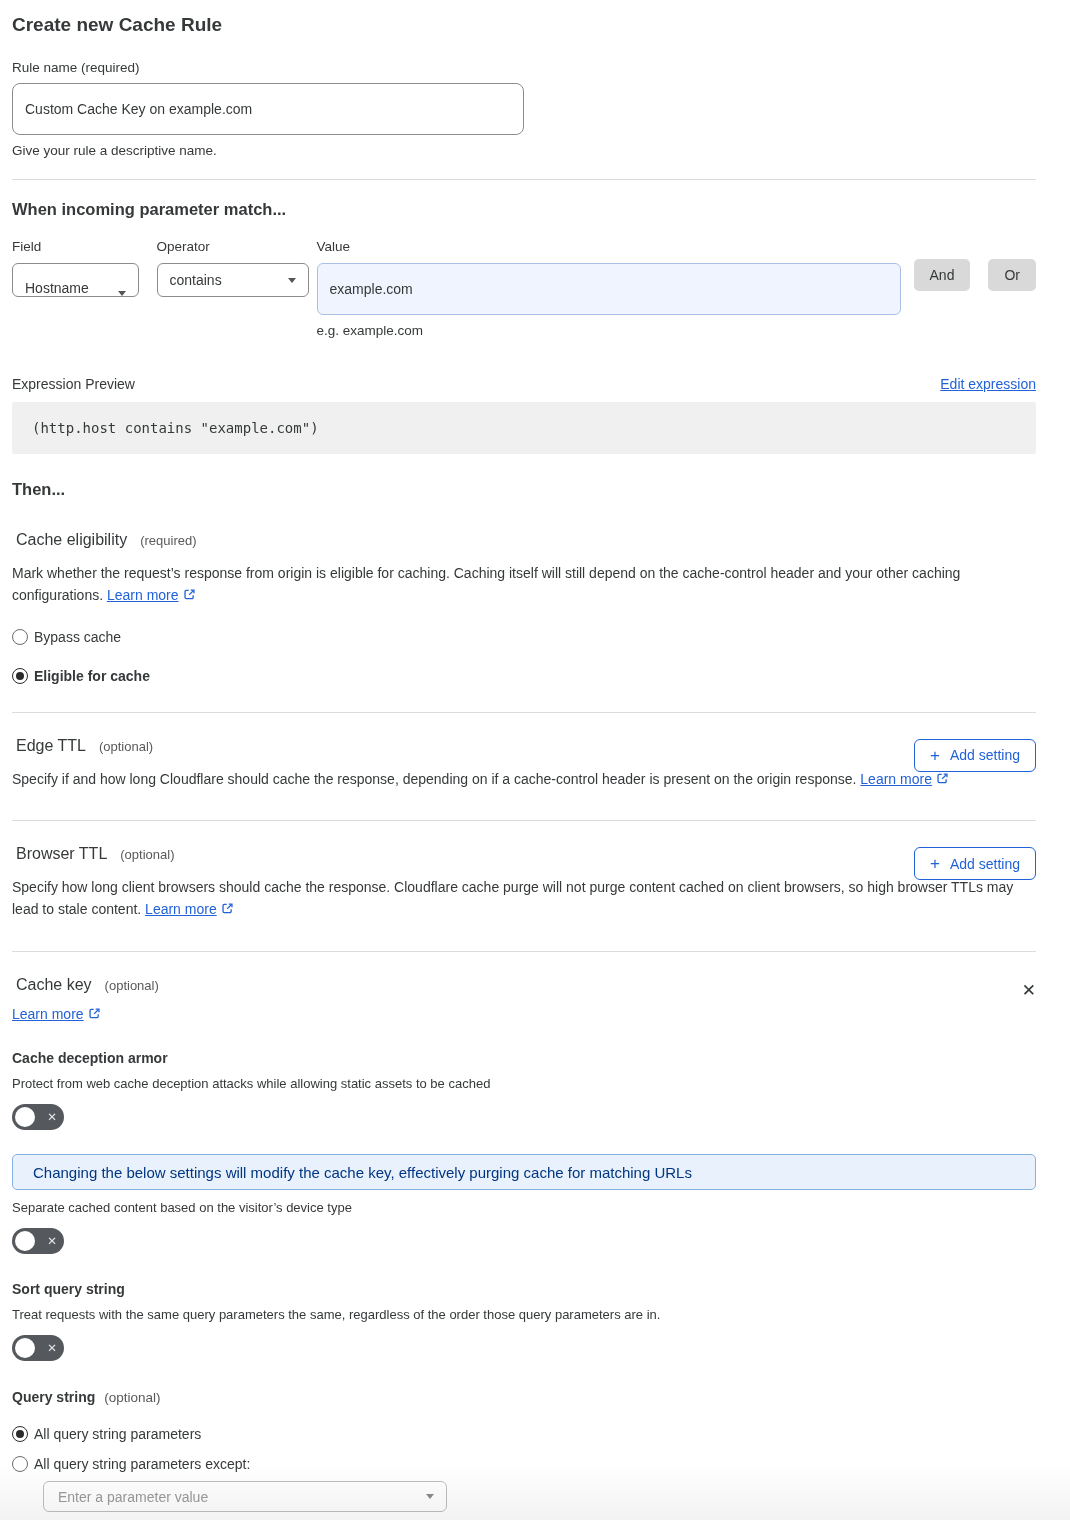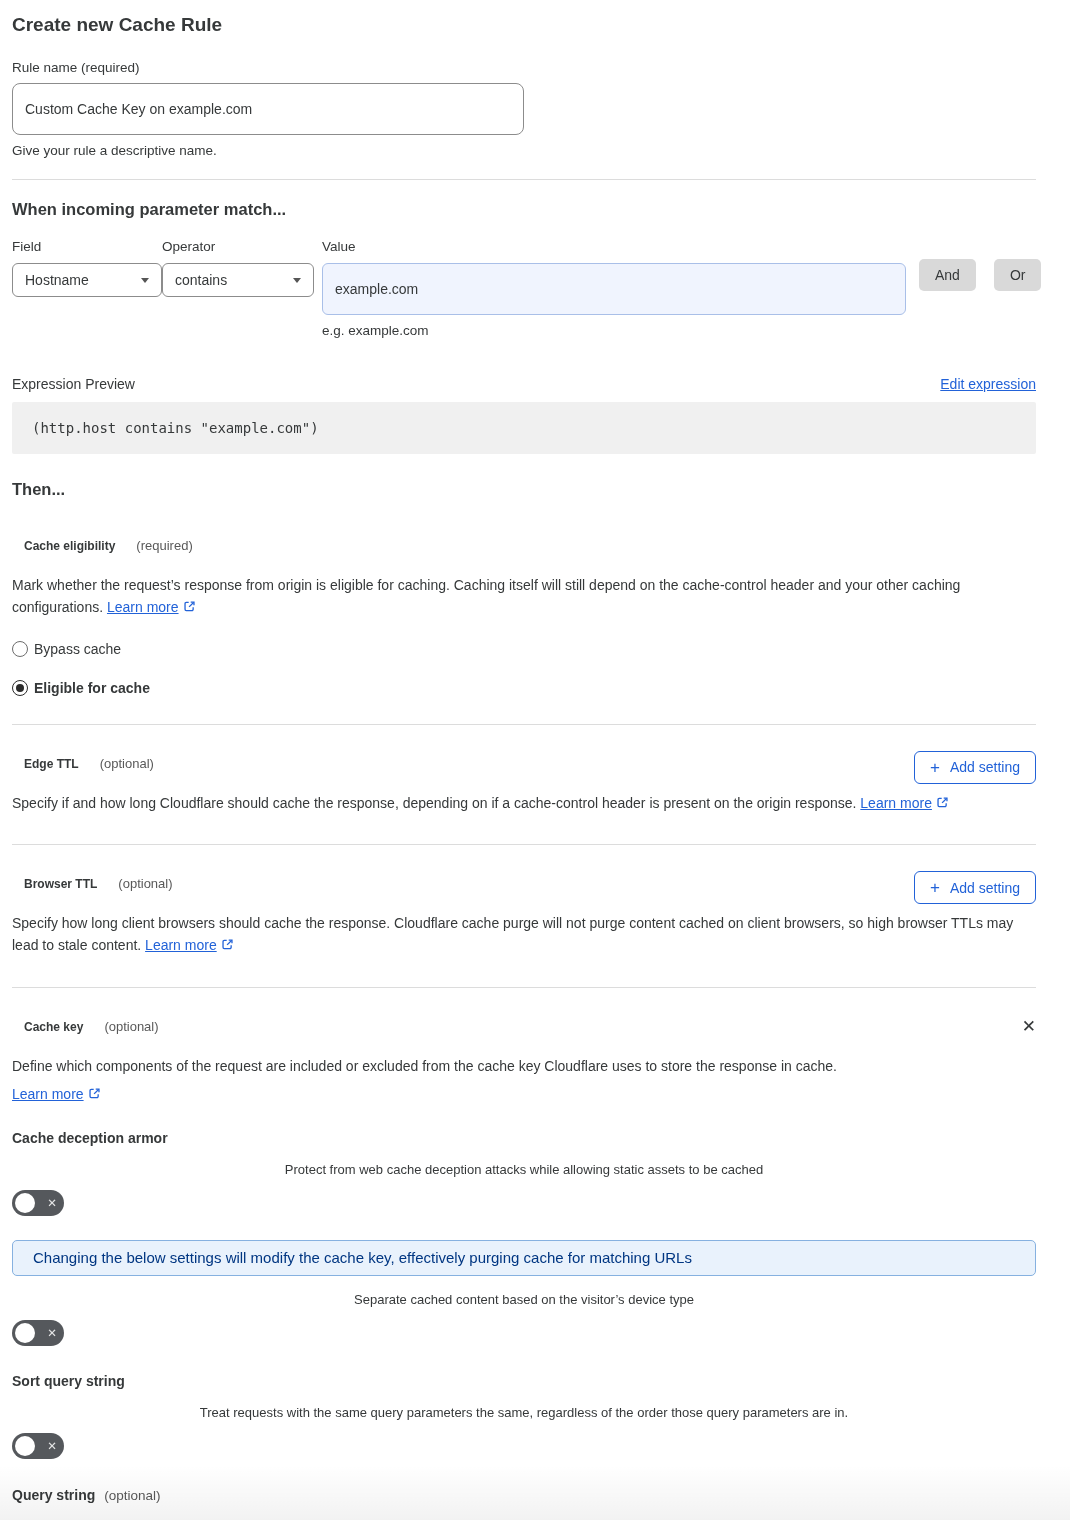--- a/index.html
+++ b/index.html
@@ -20,21 +20,21 @@
   .help { font-size:13.5px; margin-top:8px; }
   hr.divider { border:none; border-top:1px solid #dcdcdc; margin:21px 0 20px; }
 
   h2 { font-size:16.5px; font-weight:700; margin:0; }
   .match-row { display:flex; align-items:flex-start; margin-top:20px; }
   .col .small-label { margin-bottom:9px; }
   .select {
     height:34px; border:1px solid #8c8c8c; border-radius:6px; background:#fff; cursor:pointer;
     display:flex; align-items:center; justify-content:space-between; padding:0 12px; font-size:14px;
   }
-  .field-select { width:150px; }
+  .field-select { width:127px;align-items:flex-end; }
   .operator-select { width:152px; margin-left:0; }
   .caret { width:0; height:0; border-left:4.5px solid transparent; border-right:4.5px solid transparent; border-top:5.5px solid #555; }
   .gap8 { width:8px; flex:none; }
   .value-col { flex:none; }
   .value-input { width:584px; background:var(--value_bg); border:1px solid var(--value_border); border-radius:6px; }
   .hint { font-size:13.5px; margin-top:8px; }
   .gray-btn {
     height:32px; padding:0 16px; margin-top:20px; background:var(--btn_gray_bg); border:none; border-radius:5px;
     font-family:"Liberation Sans", sans-serif; font-size:14px; color:#36393a; cursor:pointer;
   }
@@ -44,21 +44,21 @@
   .expr-label { font-size:14px; }
   a.link { color:var(--link); text-decoration:underline; cursor:pointer; font-size:14px; }
   a.link .ext { margin-left:4px; vertical-align:-1px; }
   .code {
     background:var(--code_bg); margin:10px 0 0; padding:18px 20px; border-radius:2px;
     font-family:"DejaVu Sans Mono", monospace; font-size:14px; color:#36393a; white-space:pre;
   }
 
   .then-h { margin-top:26px; }
   .section-title-row { display:flex; align-items:baseline; gap:9px; }
-  h3 { font-size:12px; font-weight:700; margin:12px; }
+  h3 { font-size:16px; font-weight:400; margin:4px; }
   .qualifier { font-size:13px; color:#595959; }
   p.desc { font-size:14px; line-height:1.56; margin:10px 0 0; max-width:1010px; }
   .desc-narrow { max-width:845px; }
 
   .radio-row { display:flex; align-items:center; gap:6px; margin-top:22px; cursor:pointer; }
   .radio { width:16px; height:16px; flex:none; border:1.5px solid #6d6d6d; border-radius:50%; background:#fff; position:relative; }
   .radio.checked { border-color:#2b2b2b; }
   .radio.checked::after { content:''; position:absolute; inset:3px; background:#2b2b2b; border-radius:50%; }
   .radio-label { font-size:14px; }
   .radio-label.bold { font-weight:700; }
@@ -66,21 +66,21 @@
   .setting-section { position:relative; }
   .add-btn {
     position:absolute; top:6px; right:0; display:flex; align-items:center; gap:10px;
     height:33px; padding:0 15px; background:#fff; border:1px solid var(--link); border-radius:6px;
     color:var(--link); font-family:"Liberation Sans", sans-serif; font-size:14px; cursor:pointer;
   }
   .plus { font-size:17px; line-height:1; font-weight:400; }
   .close-btn { position:absolute; top:10px; right:0; background:none; border:none; font-size:17px; color:#36393a; cursor:pointer; padding:0; line-height:1; }
 
   .sub-title { font-size:14px; font-weight:700; margin-top:27px; }
-  .sub-desc { font-size:13px; margin-top:16px;text-align:center; }
+  .sub-desc { font-size:13px; margin-top:10px; }
   .toggle {
     width:52px; height:26px; margin-top:13px; background:var(--toggle_off); border-radius:13px;
     position:relative; cursor:pointer; border:none; display:block;
   }
   .toggle .knob { position:absolute; left:3px; top:3px; width:20px; height:20px; background:#fff; border-radius:50%; }
   .toggle .tx { position:absolute; right:7px; top:50%; transform:translateY(-50%); color:#e8e8e8; font-size:11.5px; }
 
   .notice {
     margin-top:24px; height:36px; background:var(--notice_bg); border:1px solid var(--notice_border);
     border-radius:5px; display:flex; align-items:center; padding:0 20px; color:var(--notice_text); font-size:15px;
@@ -211,21 +211,20 @@
   </section>
 
   <hr class="divider" style="margin-top:30px">
 
   <section class="setting-section">
     <div class="section-title-row">
       <h3>Cache key</h3>
       <span class="qualifier">(optional)</span>
     </div>
     <button class="close-btn">✕</button>
-    <p class="desc">Define which components of the request are included or excluded from the cache key Cloudflare uses to store the response in cache.</p>
     <div style="margin-top:7px">
       <a class="link"><span>Learn more</span><svg class="ext" width="13" height="13" viewBox="0 0 16 16" fill="none" stroke="currentColor" stroke-width="1.6">
             <path d="M7 3H4a1.5 1.5 0 0 0-1.5 1.5v7A1.5 1.5 0 0 0 4 13h7a1.5 1.5 0 0 0 1.5-1.5V9"></path>
             <path d="M9.5 2.5h4v4"></path>
             <path d="M13 3L7.5 8.5"></path>
           </svg></a>
     </div>
 
     <div class="sub-title">Cache deception armor</div>
     <div class="sub-desc">Protect from web cache deception attacks while allowing static assets to be cached</div>

